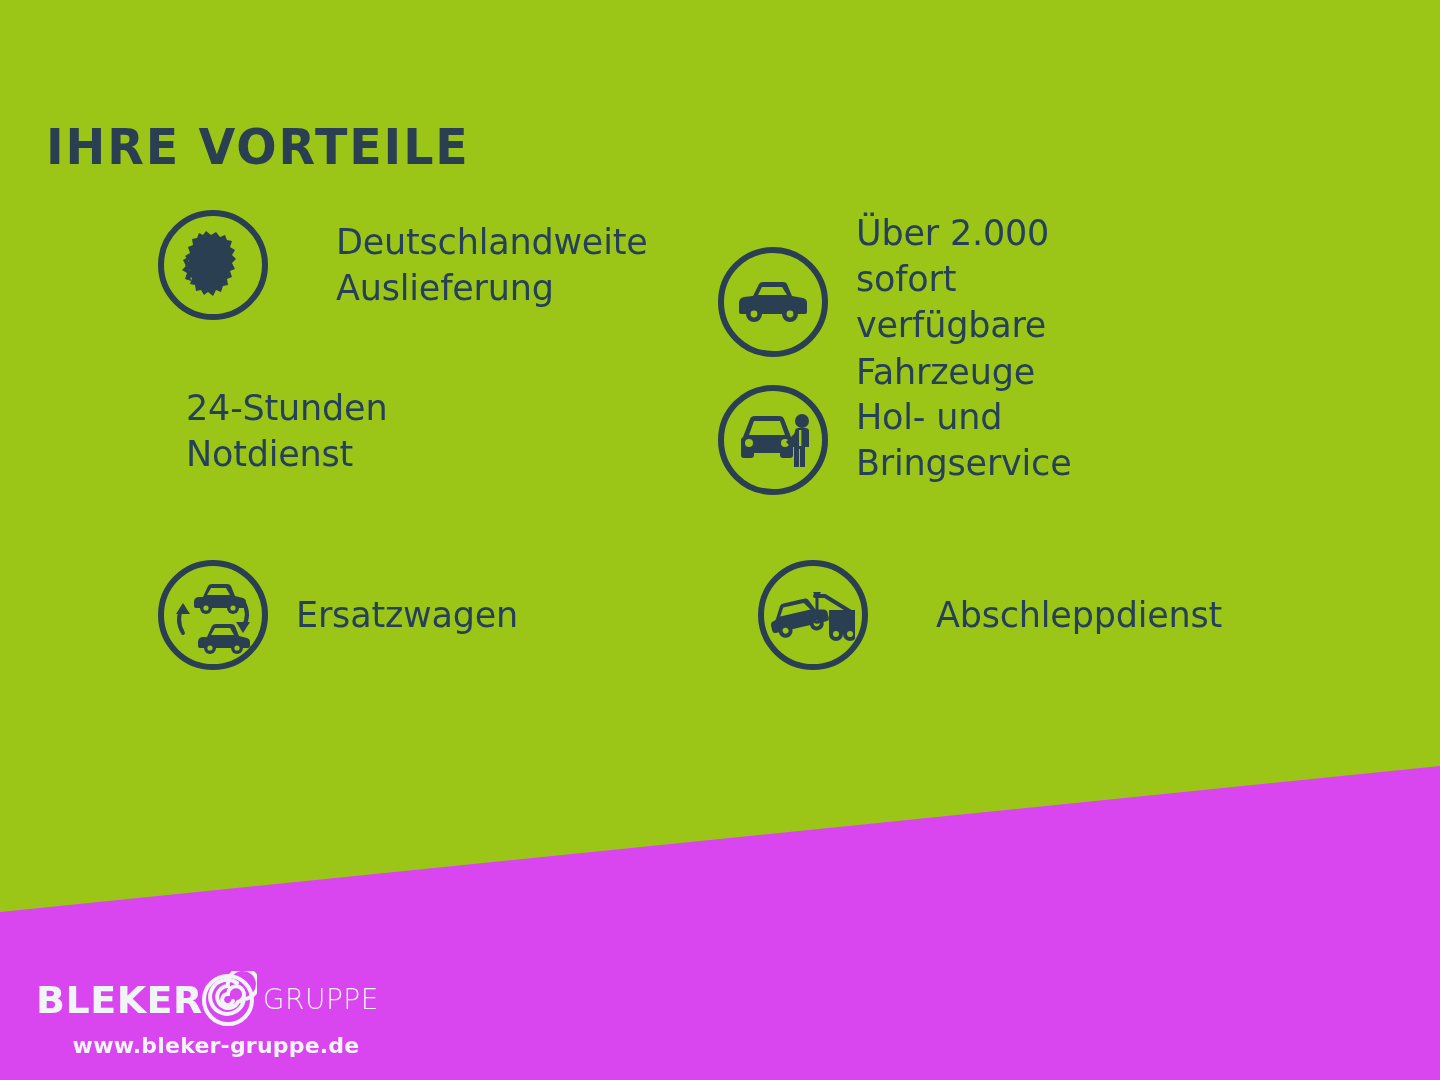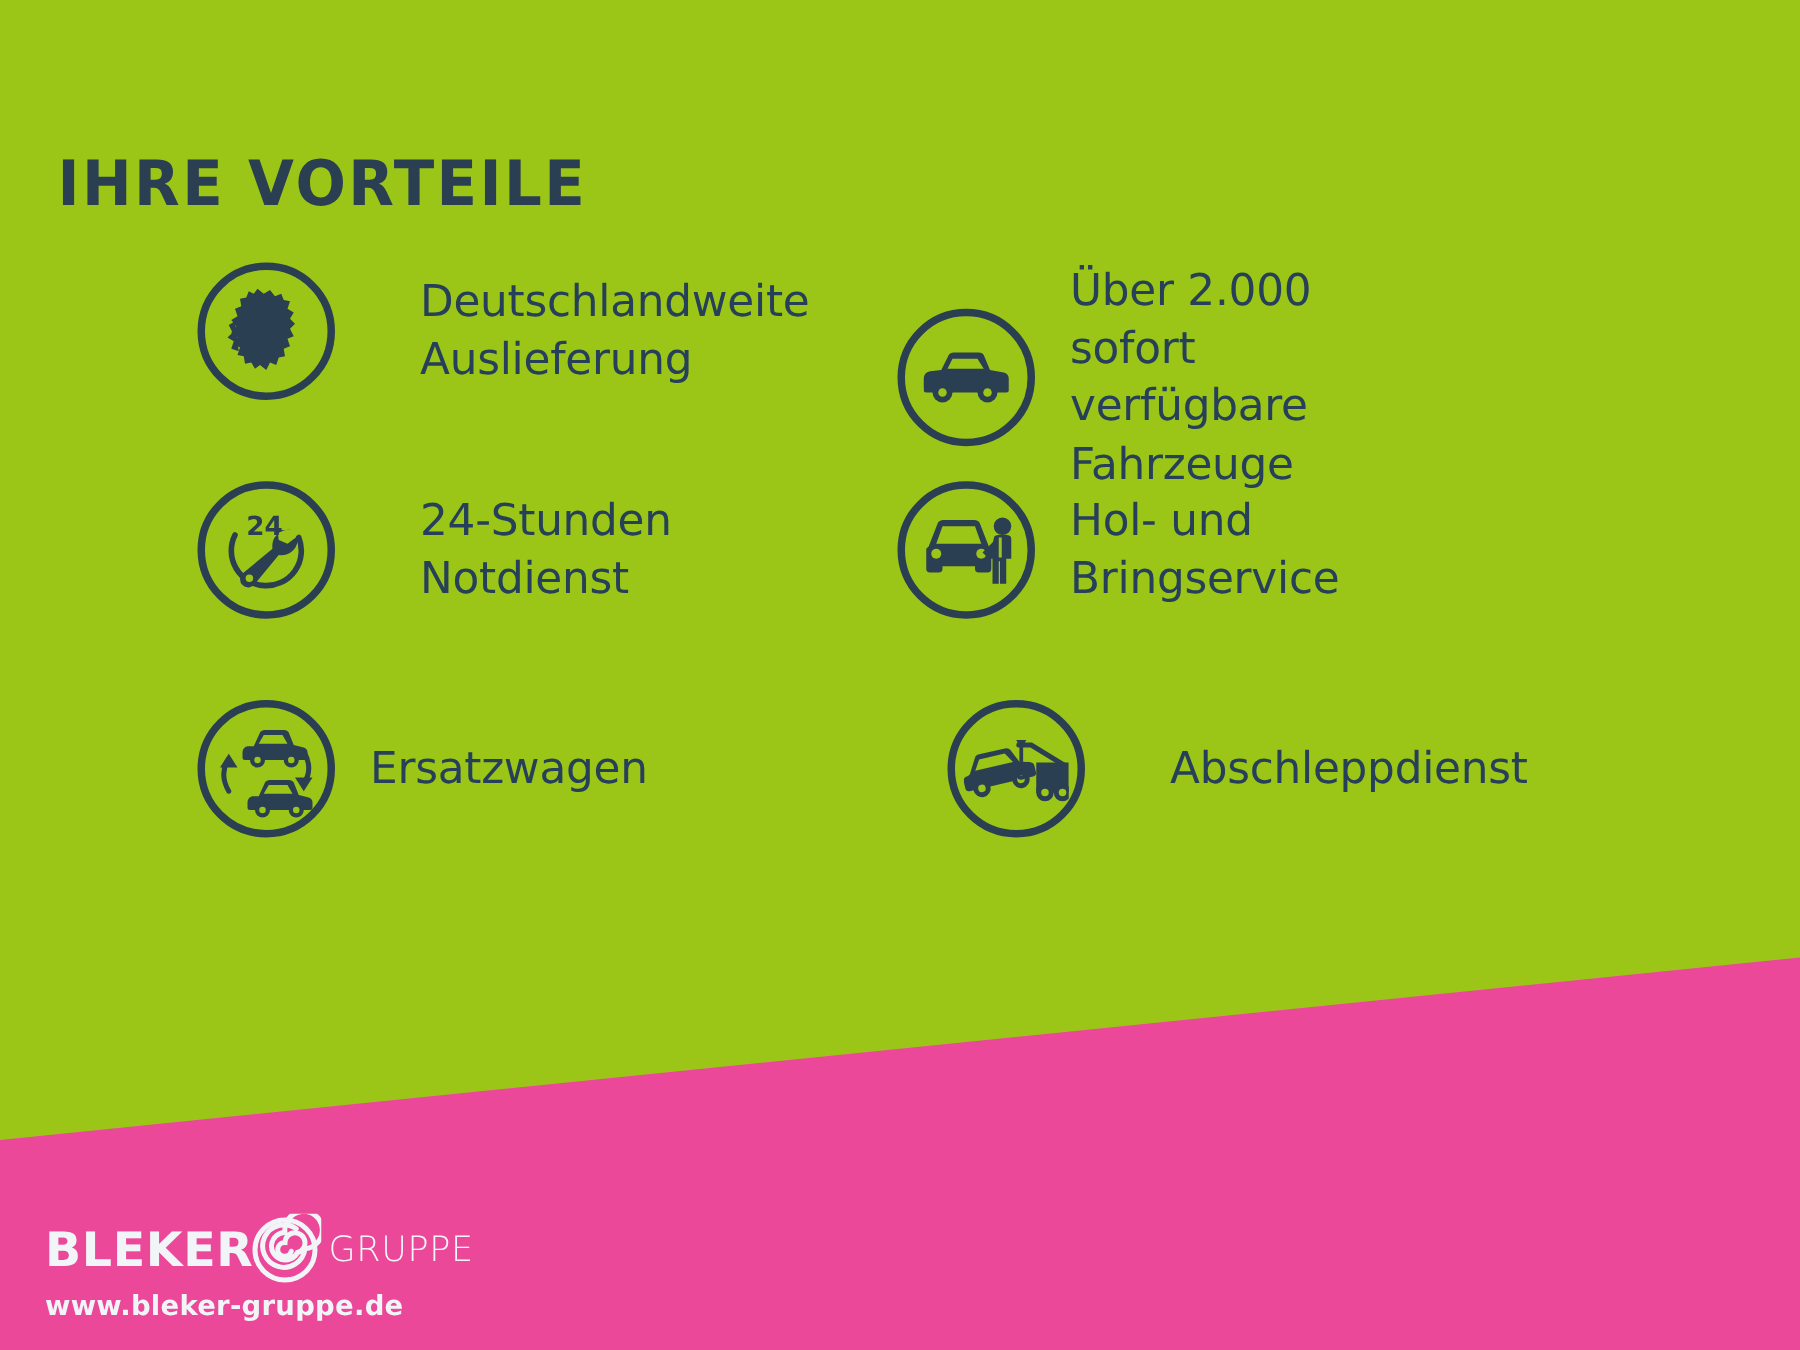--- a/index.html
+++ b/index.html
@@ -6,21 +6,21 @@
   html, body {
     margin: 0;
     padding: 0;
     background: #ffffff;
   }
   #slide {
     position: relative;
     width: 1440px;
     height: 1080px;
     overflow: hidden;
-    background: #ec4899;
+    background: #d946ef;
     font-family: "DejaVu Sans", "Liberation Sans", sans-serif;
     -webkit-font-smoothing: antialiased;
   }
   
   #green-panel {
     position: absolute;
     left: 0; top: 0;
     width: 1440px;
     height: 1080px;
     background: #9cc617;
@@ -122,20 +122,21 @@
     margin-left: 12px;
   }
   #logo-mark {
     width: 58px;
     height: 58px;
     margin: 0 -6px 0 -4px;
     flex: 0 0 auto;
   }
   #logo-url {
     margin-top: 10px;
+    text-align: center;
     font-family: "DejaVu Sans", "Liberation Sans", sans-serif;
     font-size: 22px;
     font-weight: 700;
     letter-spacing: 0.2px;
     color: #f2f5f8;
     width: 360px;
   }
 </style>
 </head>
 <body>
@@ -175,28 +176,20 @@
         </div>
         <div class="benefit-label">Über 2.000 sofort
 verfügbare Fahrzeuge</div>
       </div>
 
     </div>
 
     <div class="benefit-row">
 
       <div class="benefit col-left">
-        <div class="icon-circle">
-          <svg width="80" height="76" viewBox="0 0 80 76" aria-hidden="true">
-            <text x="24" y="26" font-family="DejaVu Sans, Liberation Sans, sans-serif" font-size="21" font-weight="700" fill="#2b3f52">24</text>
-            <path d="M15 26 A28 28 0 1 0 66 28" fill="none" stroke="#2b3f52" stroke-width="4.5" stroke-linecap="round"></path>
-            <path fill="#2b3f52" d="M60 22 A13 13 0 0 0 45 37 L22 56 A6.5 6.5 0 1 0 31 65 L50 42 A13 13 0 0 0 65 27 L57 33 L50 30 L49 22 Z"></path>
-            <circle cx="26.5" cy="60.5" r="3" fill="#9cc617"></circle>
-          </svg>
-        </div>
         <div class="benefit-label">24-Stunden
 Notdienst</div>
       </div>
 
       <div class="benefit col-right">
         <div class="icon-circle">
           <svg width="80" height="62" viewBox="0 0 80 62" aria-hidden="true">
 
             <path fill="#2b3f52" d="M10 28 L17 10 Q18 7 22 7 L46 7 Q50 7 51 10 L58 28 L60 30 L60 46 Q60 49 57 49 L50 49 Q47 49 47 46 L47 44 L21 44 L21 46 Q21 49 18 49 L11 49 Q8 49 8 46 L8 30 Z"></path>
             <path fill="#9cc617" d="M21 12 L47 12 L52 26 L16 26 Z"></path>

